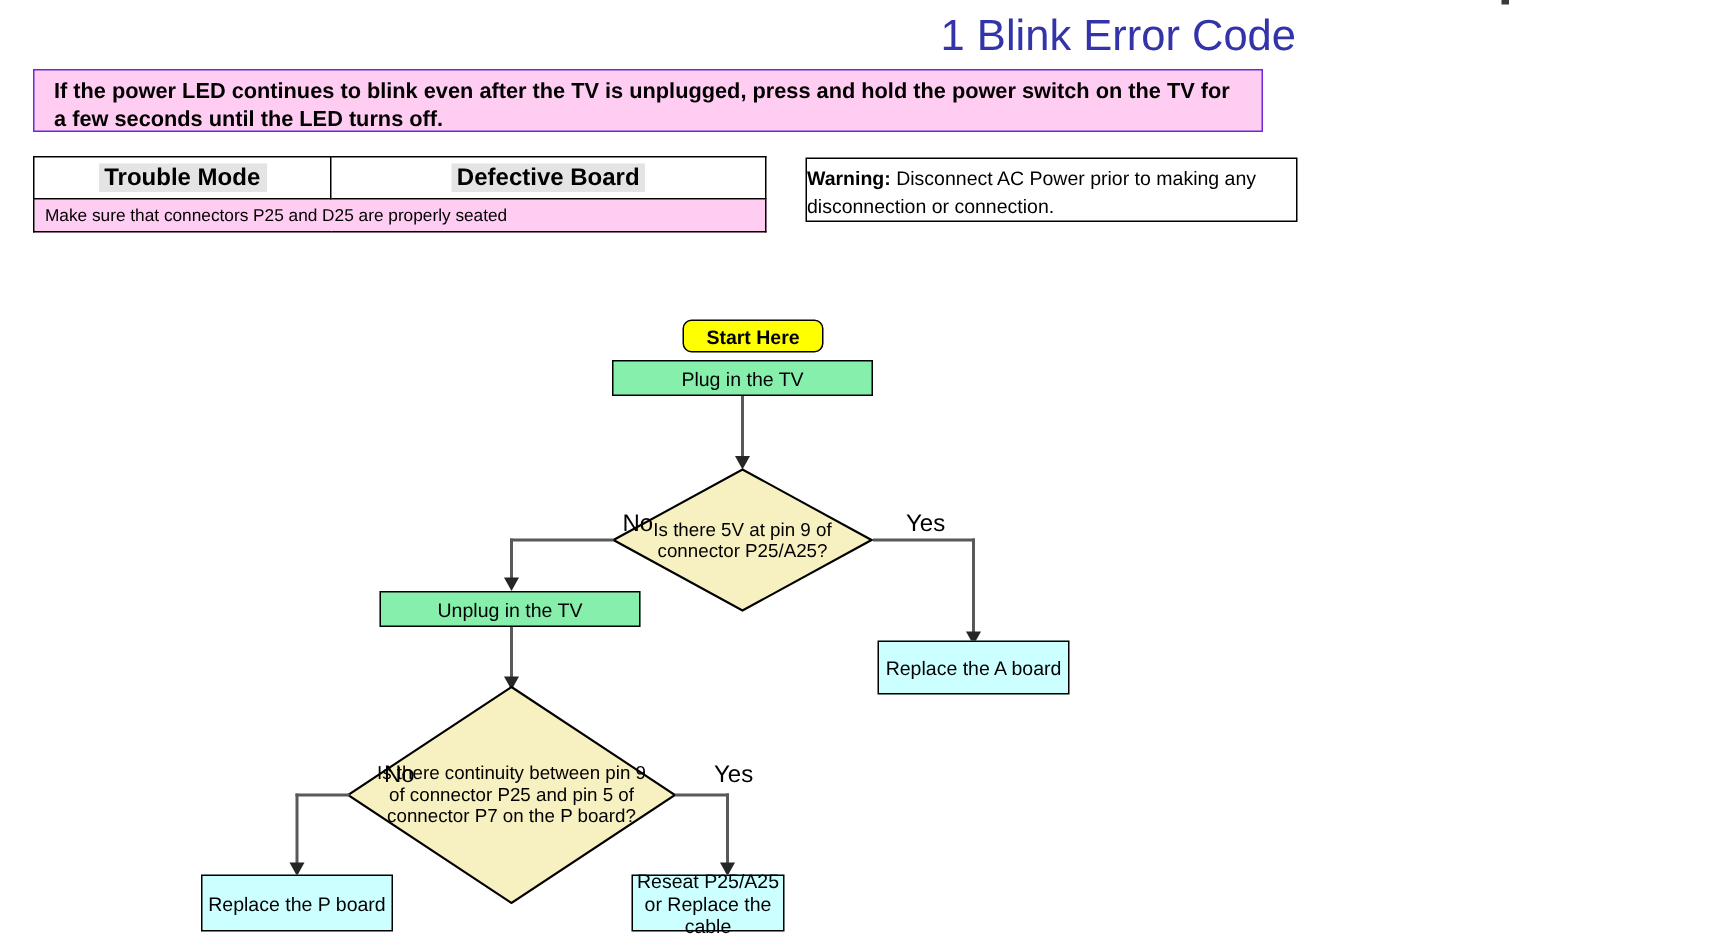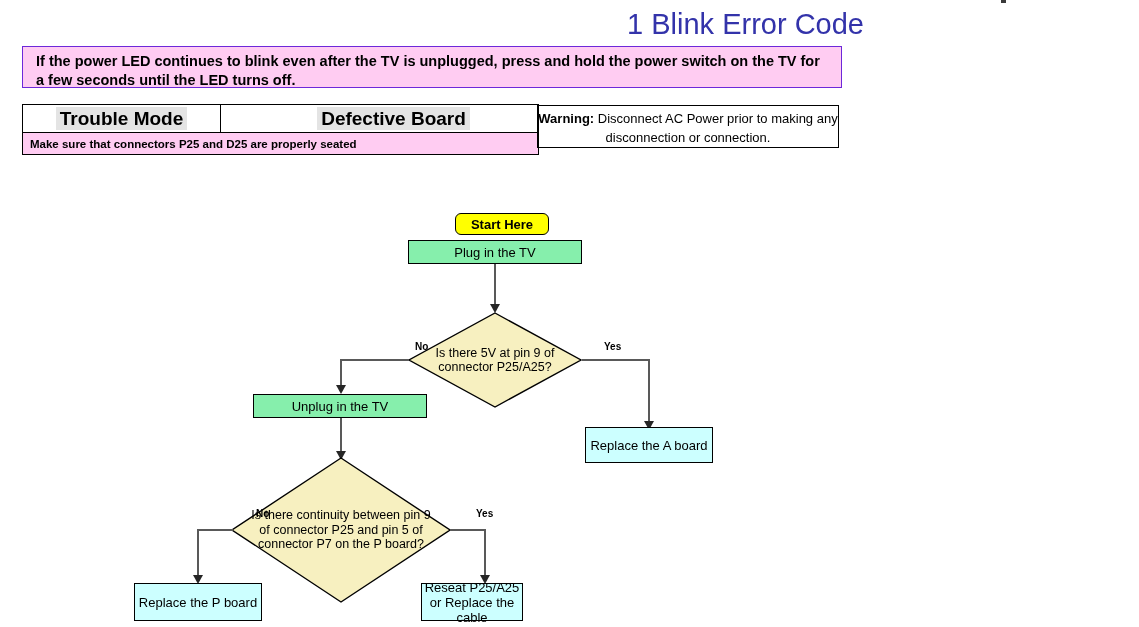--- a/index.html
+++ b/index.html
@@ -64,49 +64,49 @@
     top: 104px;
     width: 488px;
     border-collapse: collapse;
     table-layout: fixed;
   }
   .trouble-table td {
     border: 1px solid #000000;
     height: 27px;
     text-align: center;
     vertical-align: middle;
-    font-size: 19px;
+    font-size: 16px;
     font-weight: bold;
     padding: 0;
   }
   .trouble-table td.col-a { width: 197px; }
-  .trouble-table td.col-b { width: 289px; padding-left: 28px; }
+  .trouble-table td.col-b { width: 289px; }
   .cell-hl {
     background: #e4e4e4;
     padding: 1px 4px;
   }
   .trouble-table tr.note-row td {
     background: #ffccf2;
     text-align: left;
     font-size: 11.5px;
-    font-weight: bold;
+    font-weight: normal;
     padding-left: 7px;
     height: 21px;
   }
 
   
   .warning-box {
     position: absolute;
     left: 537px;
     top: 105px;
-    width: 302px;
+    width: 328px;
     height: 43px;
     border: 1px solid #000000;
     box-sizing: border-box;
-    text-align: center;
+    text-align: left;
     font-size: 13px;
     line-height: 19px;
     padding-top: 3px;
   }
   .warning-box b { font-weight: bold; }
 
   
   .flow { position: absolute; left: 0; top: 0; width: 1139px; height: 627px; }
 
   .node {
@@ -144,22 +144,22 @@
     justify-content: center;
     text-align: center;
     font-size: 12.5px;
     line-height: 14.5px;
     padding: 0 14px;
     box-sizing: border-box;
   }
 
   .branch-label {
     position: absolute;
-    font-size: 10px;
-    font-weight: bold;
+    font-size: 16px;
+    font-weight: normal;
     white-space: nowrap;
     padding-left: 38px;
   }
 
   .conn-v {
     position: absolute;
     width: 2px;
     background: #595959;
   }
   .conn-h {

